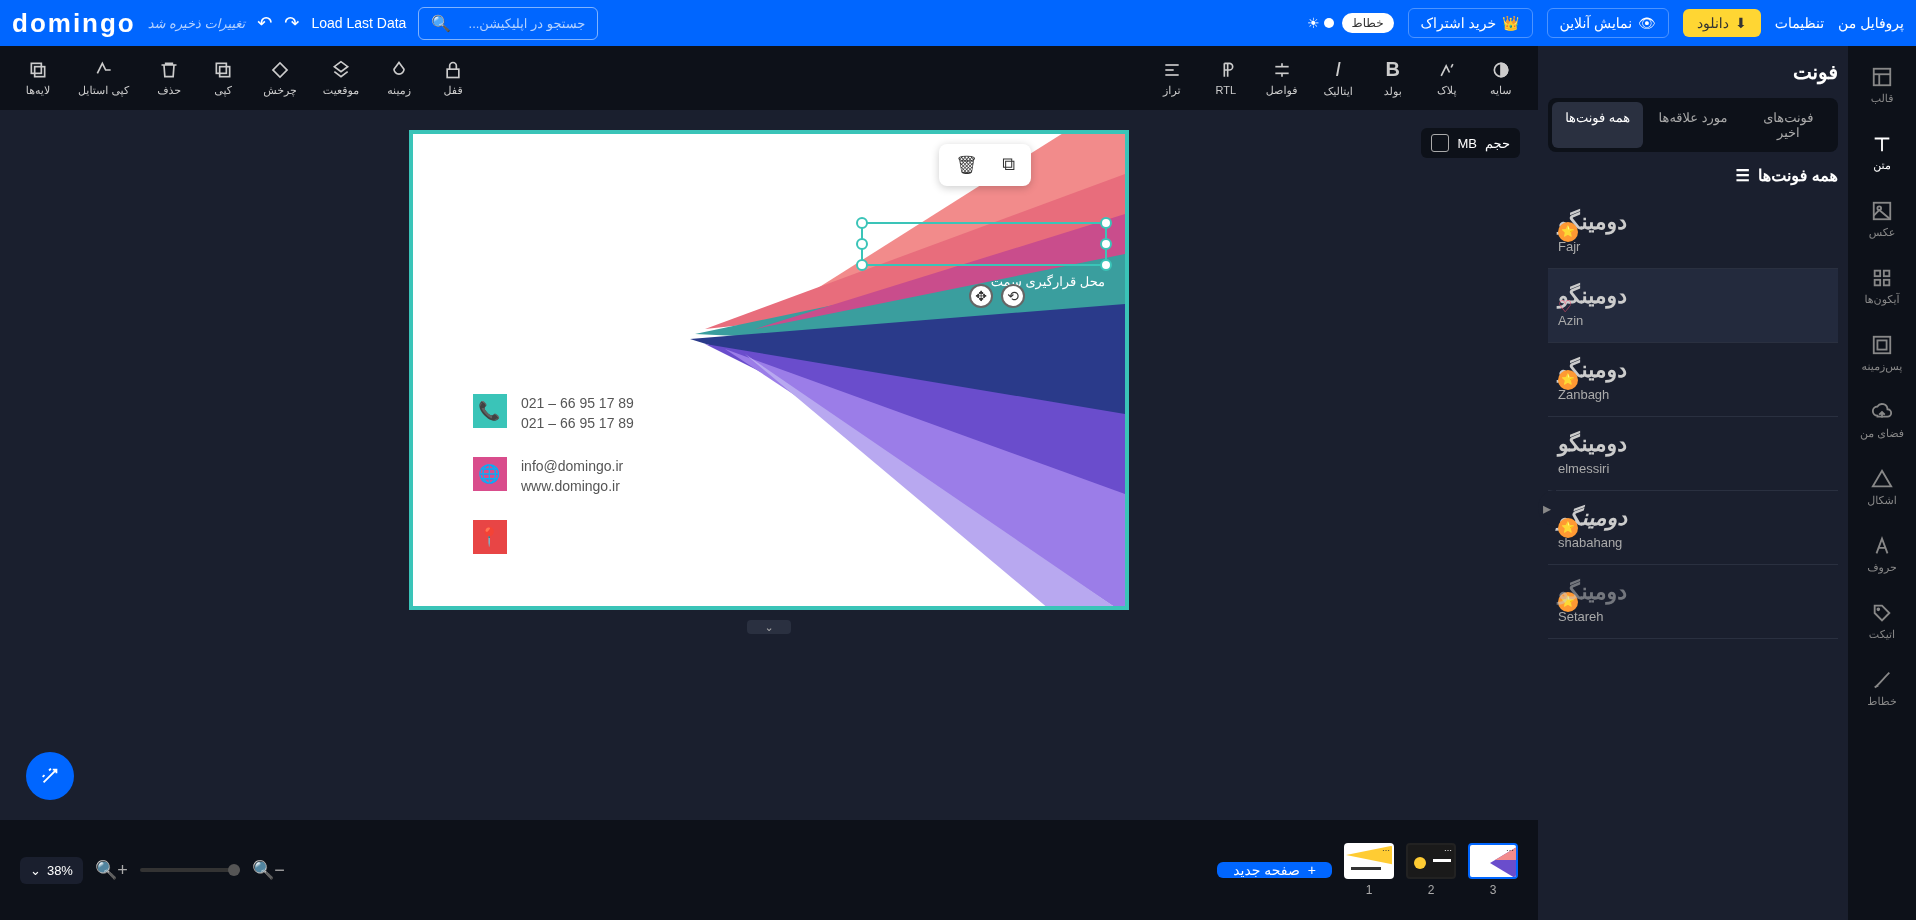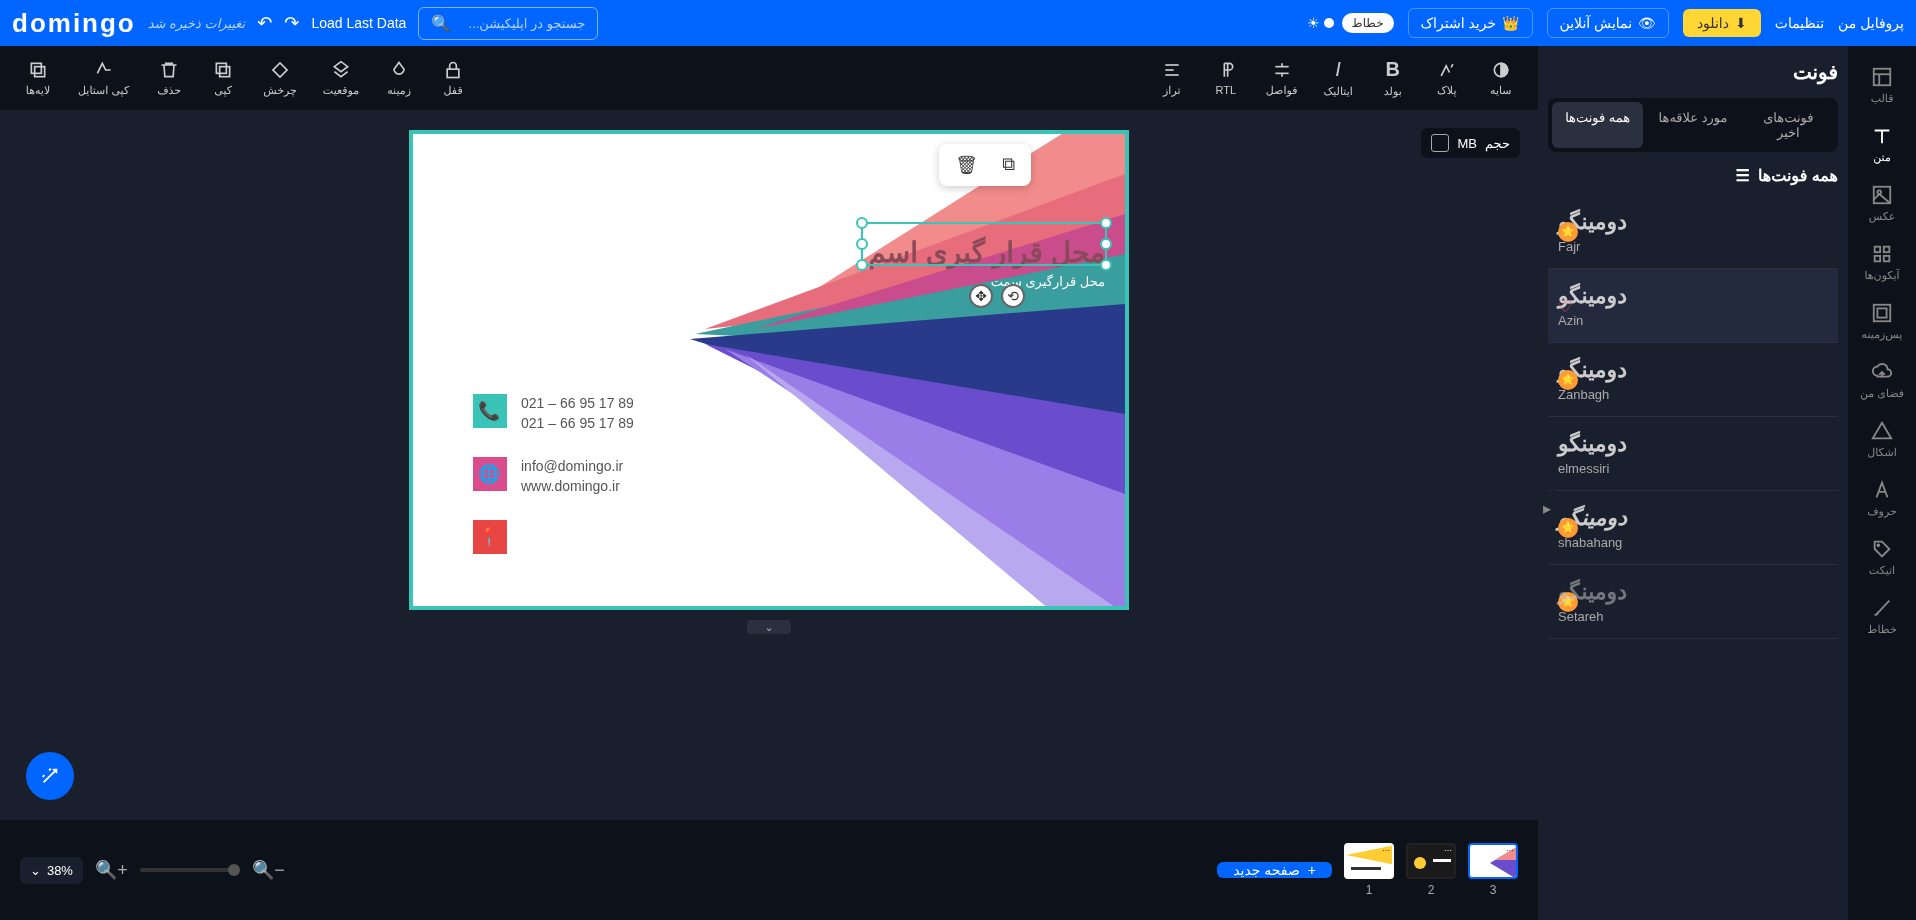--- a/index.html
+++ b/index.html
@@ -30,21 +30,21 @@
 .tool-btn { display: flex; flex-direction: column; align-items: center; justify-content: center; gap: 4px; color: #ccc; font-size: 11px; cursor: pointer; padding: 4px 8px; min-width: 44px; }
 .tool-btn svg { width: 20px; height: 20px; }
 .tool-spacer { flex: 1; }
 .color-swatch { width: 22px; height: 22px; border-radius: 50%; border: 2px solid #fff; }
 .font-size-ctrl { display: flex; align-items: center; gap: 8px; border: 1px solid #444; border-radius: 6px; padding: 4px 8px; }
 .font-size-ctrl input { background: none; border: none; color: #fff; width: 40px; text-align: center; font-size: 14px; outline: none; }
 .font-size-btn { color: #ccc; cursor: pointer; font-size: 16px; padding: 0 4px; }
 .font-selector { border: 1px solid #444; border-radius: 6px; padding: 8px 12px; display: flex; align-items: center; gap: 8px; cursor: pointer; font-size: 14px; }
 
 
-.right-rail { position: absolute; right: 0; top: 46px; width: 68px; height: calc(100% - 46px); background: #0d1119; display: flex; flex-direction: column; align-items: center; padding-top: 12px; gap: 4px; }
+.right-rail { position: absolute; right: 0; top: 46px; width: 68px; height: calc(100% - 46px); background: #0d1119; display: flex; flex-direction: column; align-items: center; padding-top: 12px; gap: 12px; }
 .rail-btn { display: flex; flex-direction: column; align-items: center; gap: 4px; color: #888; font-size: 11px; cursor: pointer; padding: 8px; width: 100%; }
 .rail-btn.active { color: #fff; }
 .rail-btn svg { width: 22px; height: 22px; }
 
 
 .font-panel { position: absolute; right: 68px; top: 46px; width: 310px; height: calc(100% - 46px); background: #1a1f2e; padding: 14px 10px; overflow-y: auto; }
 .panel-title { font-size: 20px; font-weight: bold; margin-bottom: 14px; text-align: right; }
 .font-tabs { display: flex; background: #0d1119; border-radius: 8px; padding: 4px; gap: 4px; margin-bottom: 14px; }
 .font-tab { flex: 1; text-align: center; padding: 8px; border-radius: 6px; font-size: 13px; cursor: pointer; color: #aaa; }
 .font-tab.active { background: #2a3040; color: #fff; }
@@ -393,21 +393,20 @@
         <polygon points="720,280 300,210 720,420" fill="#6a4dcc"></polygon>
         <polygon points="720,360 320,215 720,480" fill="#9b7de8"></polygon>
         <polygon points="650,480 340,220 720,480" fill="#b8a8f0"></polygon>
         <polygon points="720,120 350,195 720,80" fill="#c94d8c"></polygon>
       </svg>
     </div>
     <div class="float-toolbar">
       <span class="float-btn">⧉</span>
       <span class="float-btn">🗑</span>
     </div>
-    <div class="sel-text">محل قرار گیری اسم</div>
     <div class="sel-box">
       <div class="sel-handle tl"></div>
       <div class="sel-handle tr"></div>
       <div class="sel-handle bl"></div>
       <div class="sel-handle br"></div>
       <div class="sel-handle ml"></div>
       <div class="sel-handle mr"></div>
     </div>
     <div class="sub-text">محل قرارگیری سمت</div>
     <div class="rotate-ctrls">

